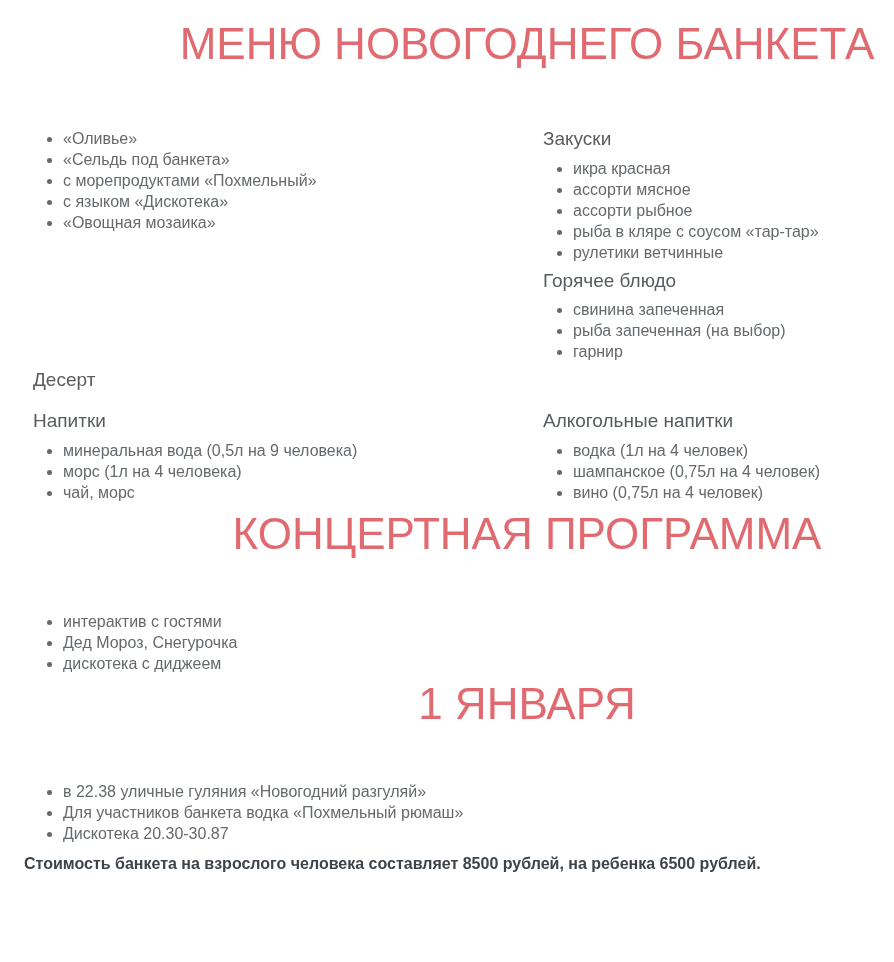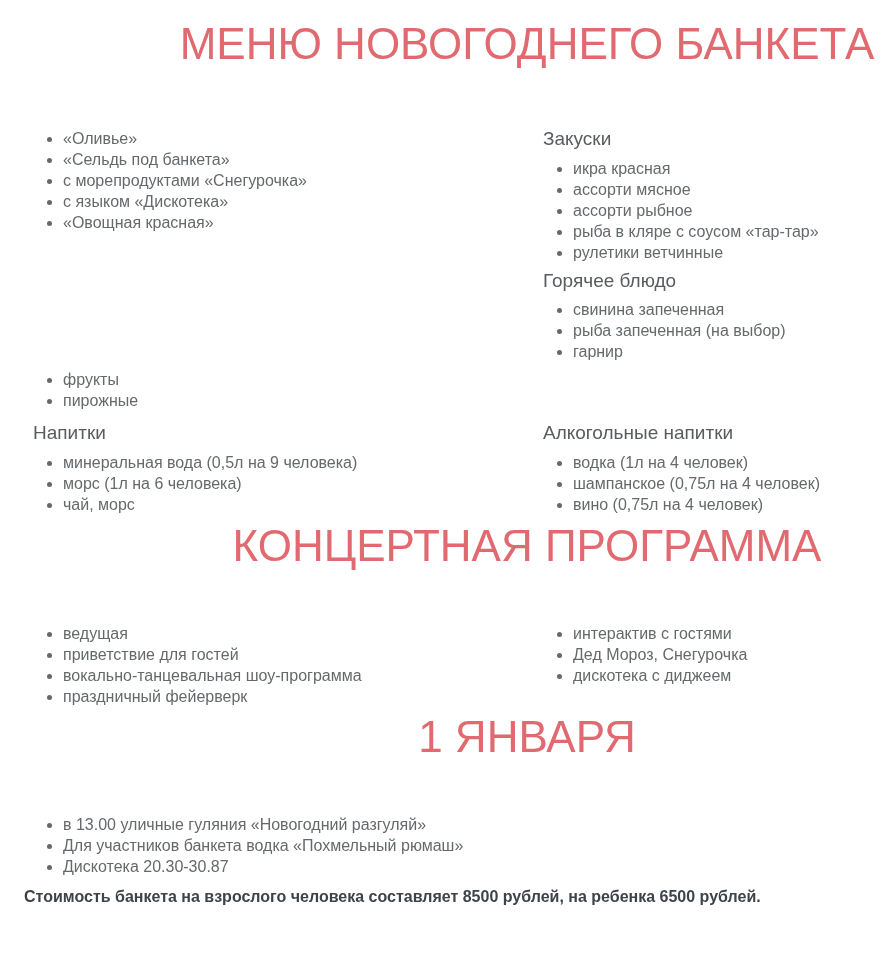--- a/index.html
+++ b/index.html
@@ -76,23 +76,23 @@
   <h1 class="big-heading">МЕНЮ НОВОГОДНЕГО БАНКЕТА</h1>
 
   <div class="rows">
 
     <div class="row">
       <div class="col-left">
         <div class="section">
           <ul class="items">
               <li>«Оливье»</li>
               <li>«Сельдь под банкета»</li>
-              <li>с морепродуктами «Снегурочка»</li>
+              <li>с морепродуктами «Похмельный»</li>
               <li>с языком «Дискотека»</li>
-              <li>«Овощная красная»</li>
+              <li>«Овощная мозаика»</li>
             </ul>
         </div>
       </div>
       <div class="col-right">
         <div class="section">
           <h2 class="section-heading">Закуски</h2>
           <ul class="items">
               <li>икра красная</li>
               <li>ассорти мясное</li>
               <li>ассорти рыбное</li>
@@ -107,36 +107,33 @@
               <li>рыба запеченная (на выбор)</li>
               <li>гарнир</li>
             </ul>
         </div>
       </div>
     </div>
 
     <div class="row row-dessert">
       <div class="col-left">
         <div class="section">
-          <ul class="items">
-              <li>фрукты</li>
-              <li>пирожные</li>
-            </ul>
+          <h2 class="section-heading">Десерт</h2>
         </div>
       </div>
       <div class="col-right"></div>
     </div>
 
     <div class="row row-drinks">
       <div class="col-left">
         <div class="section">
           <h2 class="section-heading">Напитки</h2>
           <ul class="items">
               <li>минеральная вода (0,5л на 9 человека)</li>
-              <li>морс (1л на 6 человека)</li>
+              <li>морс (1л на 4 человека)</li>
               <li>чай, морс</li>
             </ul>
         </div>
       </div>
       <div class="col-right">
         <div class="section">
           <h2 class="section-heading">Алкогольные напитки</h2>
           <ul class="items">
               <li>водка (1л на 4 человек)</li>
               <li>шампанское (0,75л на 4 человек)</li>
@@ -144,47 +141,37 @@
             </ul>
         </div>
       </div>
     </div>
 
   </div>
 
   <h1 class="big-heading heading-concert">КОНЦЕРТНАЯ ПРОГРАММА</h1>
 
   <div class="row row-concert-lists">
-    <div class="col-left">
-      <div class="section">
-        <ul class="items">
-            <li>ведущая</li>
-            <li>приветствие для гостей</li>
-            <li>вокально-танцевальная шоу-программа</li>
-            <li>праздничный фейерверк</li>
-          </ul>
-      </div>
-    </div>
     <div class="col-right">
       <div class="section">
         <ul class="items">
             <li>интерактив с гостями</li>
             <li>Дед Мороз, Снегурочка</li>
             <li>дискотека с диджеем</li>
           </ul>
       </div>
     </div>
   </div>
 
   <h1 class="big-heading heading-january">1 ЯНВАРЯ</h1>
 
   <div class="row row-january-list">
     <div class="section">
       <ul class="items">
-          <li>в 13.00 уличные гуляния «Новогодний разгуляй»</li>
+          <li>в 22.38 уличные гуляния «Новогодний разгуляй»</li>
           <li>Для участников банкета водка «Похмельный рюмаш»</li>
           <li>Дискотека 20.30-30.87</li>
         </ul>
     </div>
   </div>
 
   <p class="price-note">Стоимость банкета на взрослого человека составляет 8500 рублей, на ребенка 6500 рублей.</p>
 
 </div>
 

